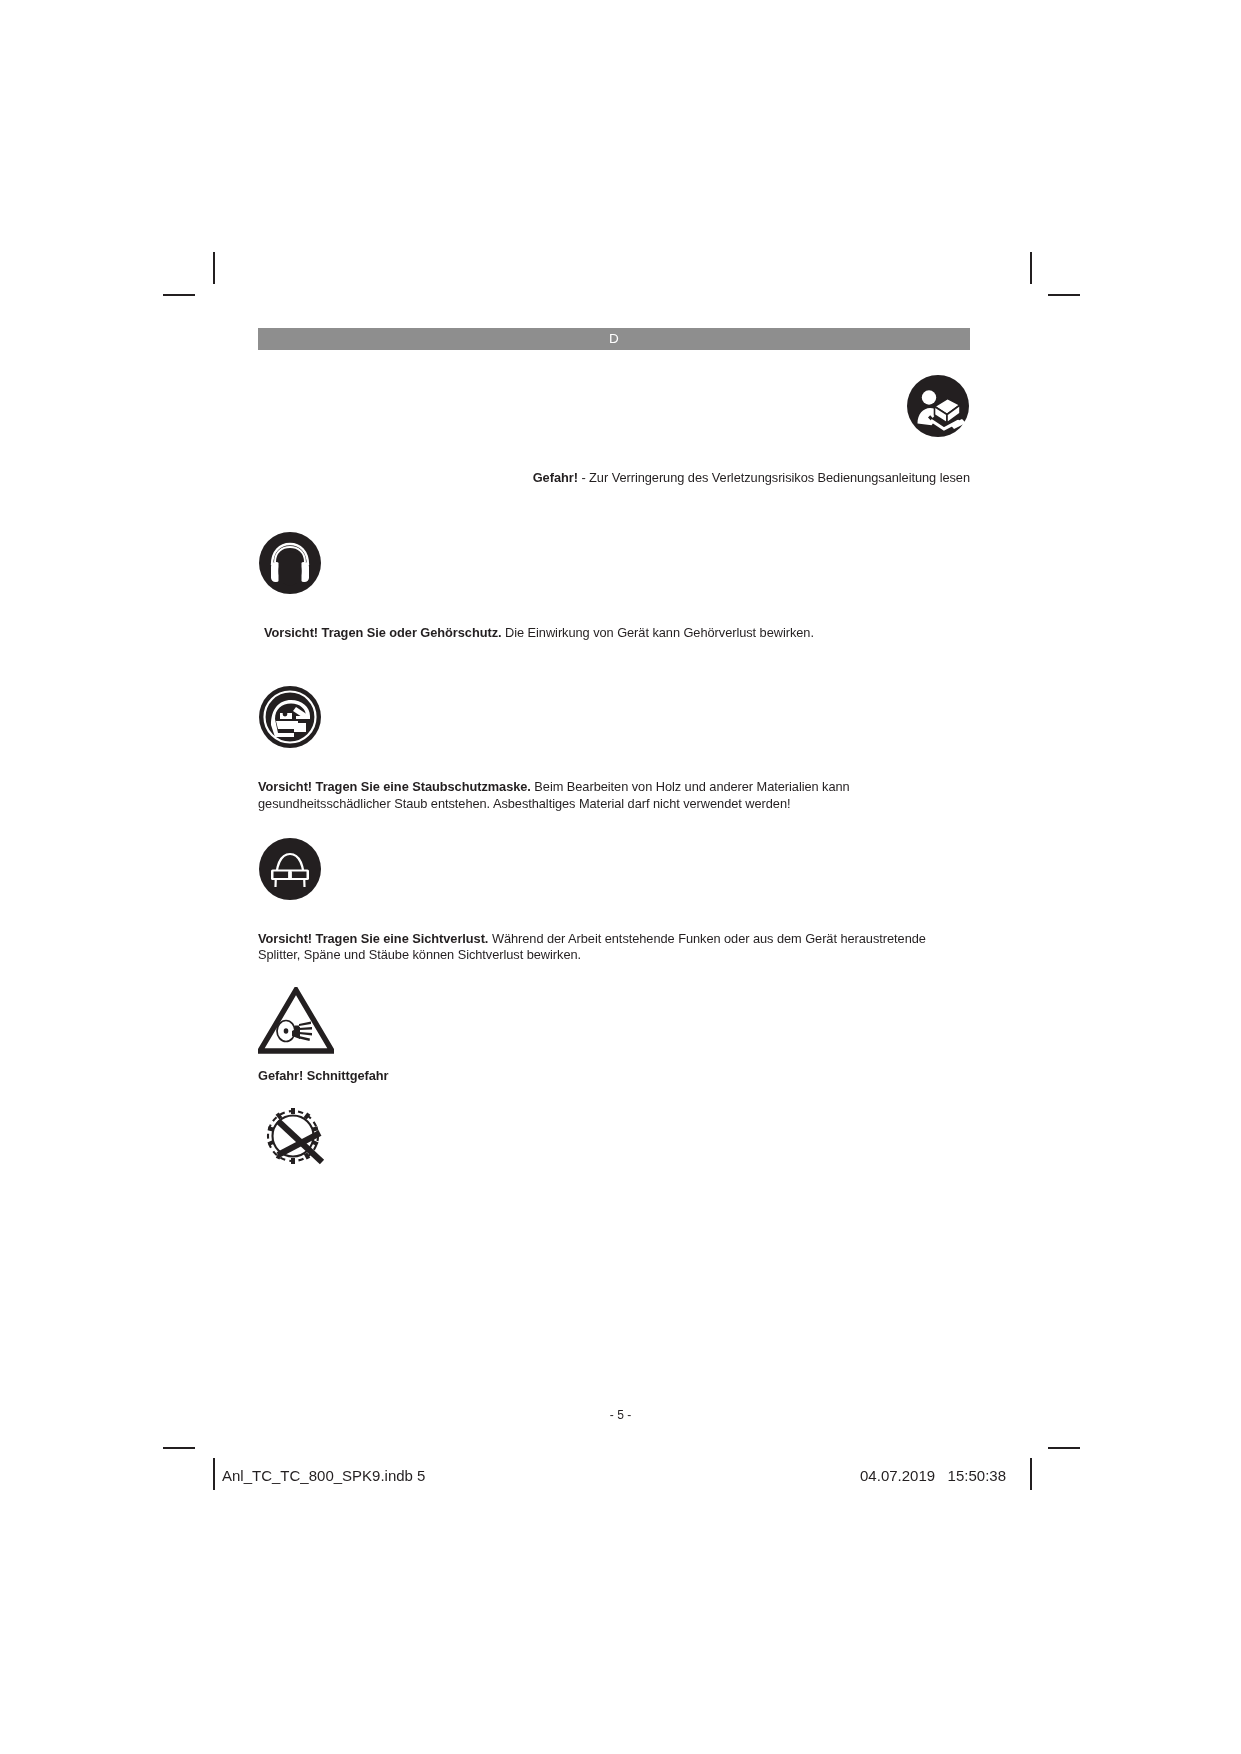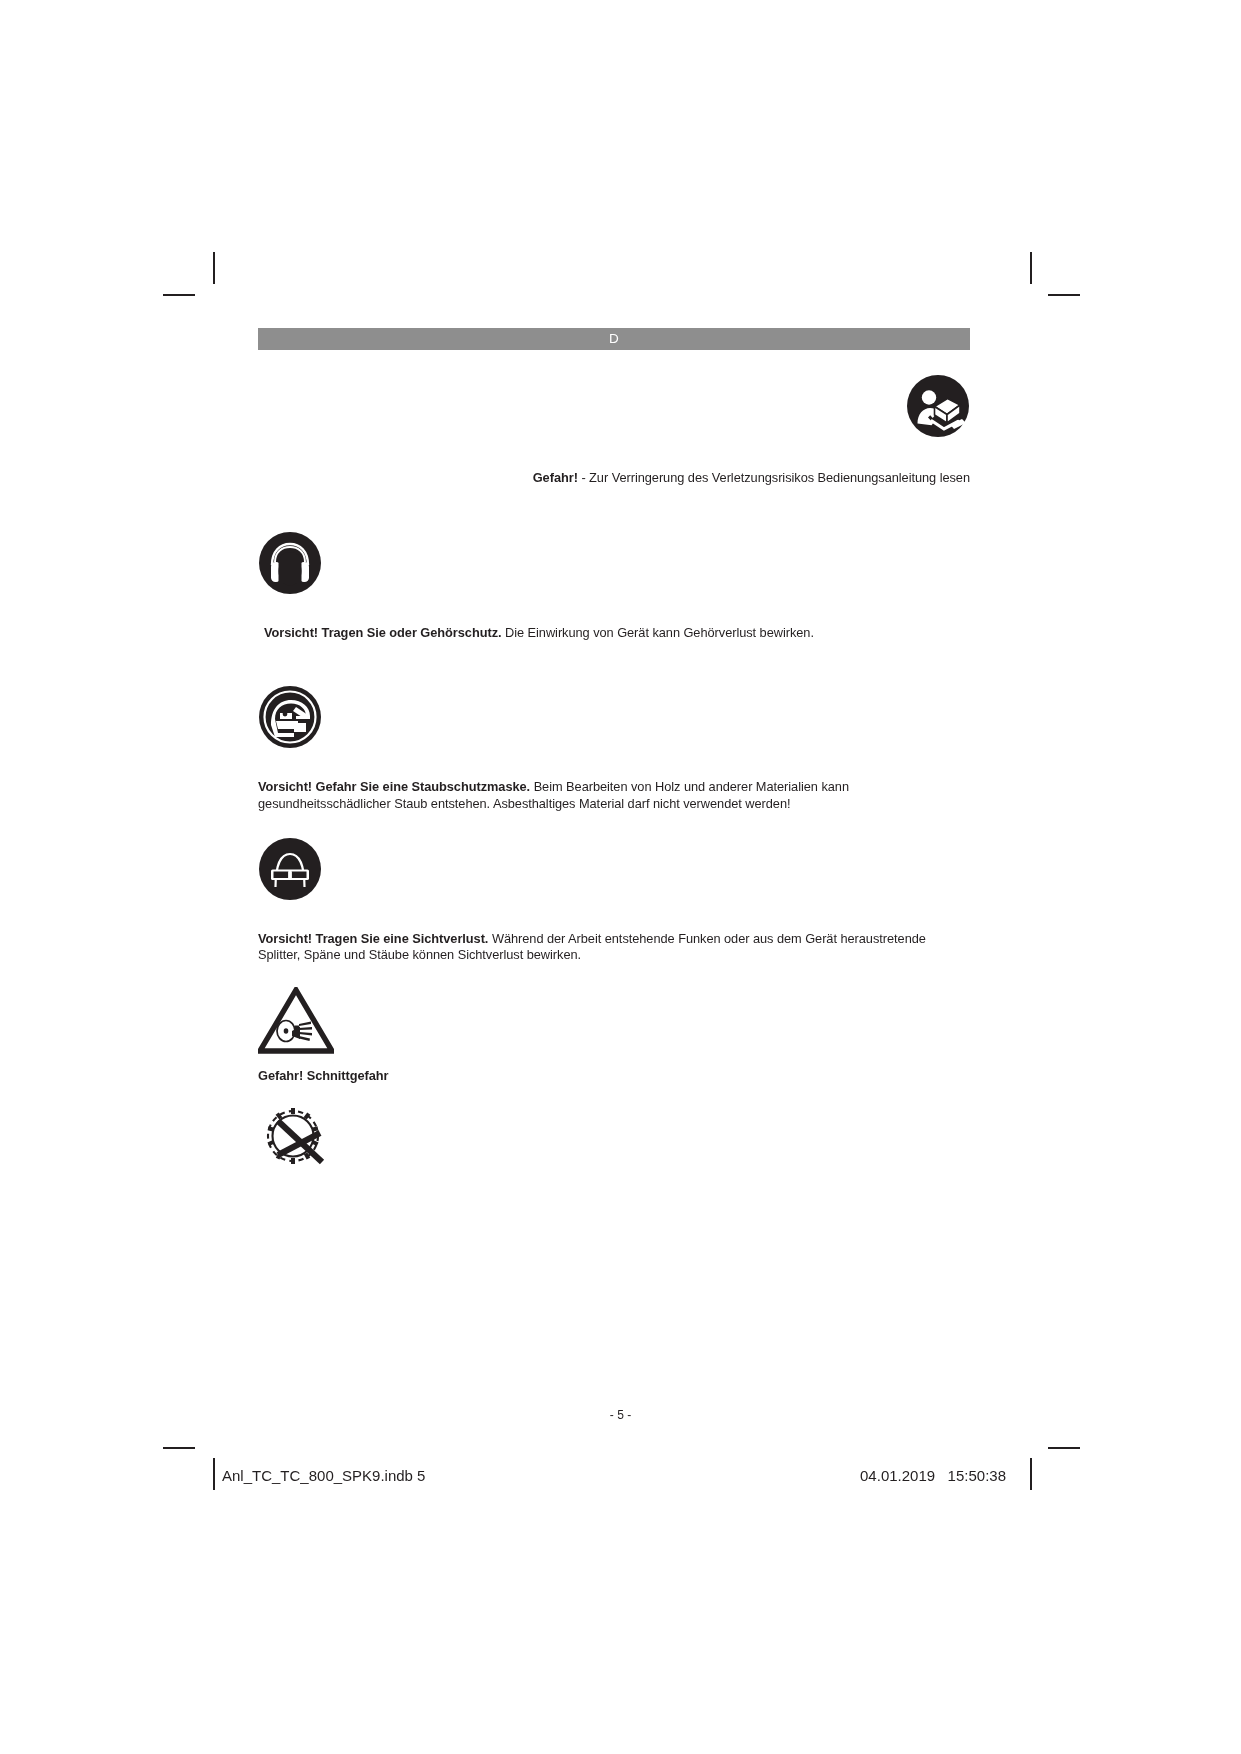--- a/index.html
+++ b/index.html
@@ -139,21 +139,21 @@
           <path d="M17 34 C17 24 24 18.5 33 18.5 C42 18.5 48 24 48 31 L38 31 L38 48 L20 48 Z" fill="#231f20"></path>
           <path d="M22 28 L34 28 L34 34 L22 34 Z" fill="#ffffff"></path>
           <path d="M18 36 L40 36 L40 44 L20 44 Z" fill="#ffffff"></path>
           <path d="M38 22 L50 30 L47 34 L35 26 Z" fill="#ffffff"></path>
           <circle cx="27" cy="29" r="2.4" fill="#231f20"></circle>
           <path d="M36 38 L48 38 L48 47 L36 47 Z" fill="#ffffff"></path>
         </svg>
       </div>
       <div class="sp2"></div>
       <div class="caption">
-        <b>Vorsicht! Gefahr Sie eine Staubschutzmaske.</b><span> Beim Bearbeiten von Holz und anderer Materialien kann gesundheitsschädlicher Staub entstehen. Asbesthaltiges Material darf nicht verwendet werden!</span>
+        <b>Vorsicht! Tragen Sie eine Staubschutzmaske.</b><span> Beim Bearbeiten von Holz und anderer Materialien kann gesundheitsschädlicher Staub entstehen. Asbesthaltiges Material darf nicht verwendet werden!</span>
       </div>
     </div>
 
     <div class="block" style="margin-top:25px;">
       <div class="icon-wrap">
         <svg width="64" height="64" viewBox="0 0 64 64" aria-hidden="true">
           <circle cx="32" cy="32" r="31" fill="#231f20"></circle>
           <path d="M14 52 C14 26 21 14 32 14 C43 14 50 26 50 52 Z" fill="#231f20"></path>
           <path d="M17.5 50 C17.5 27 23.5 17 32 17 C40.5 17 46.5 27 46.5 50" fill="none" stroke="#ffffff" stroke-width="2.2"></path>
           <rect x="13" y="32.5" width="38" height="10.5" rx="1.6" fill="#ffffff"></rect>
@@ -213,16 +213,16 @@
       </div>
       <div style="height:14px;"></div>
     </div>
 
   </div>
 
   <div class="pagenum">- 5 -</div>
 
   <div class="footline">
     <span class="foot-left">Anl_TC_TC_800_SPK9.indb   5</span>
-    <span class="foot-right">04.01.2019   15:50:38</span>
+    <span class="foot-right">04.07.2019   15:50:38</span>
   </div>
 
 </div>
 
 </body></html>

